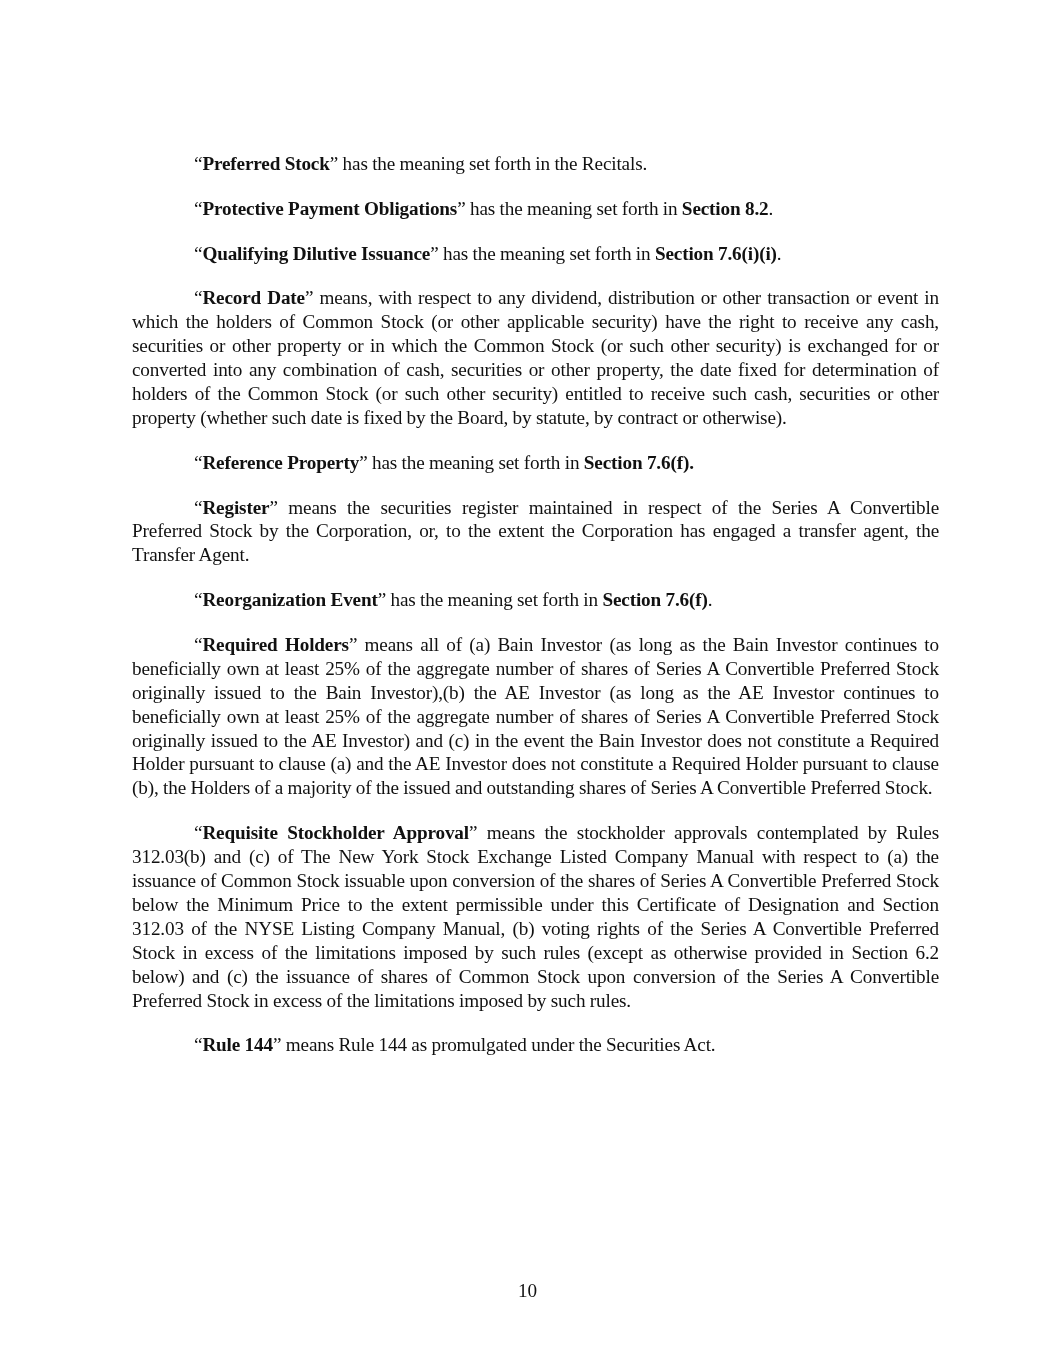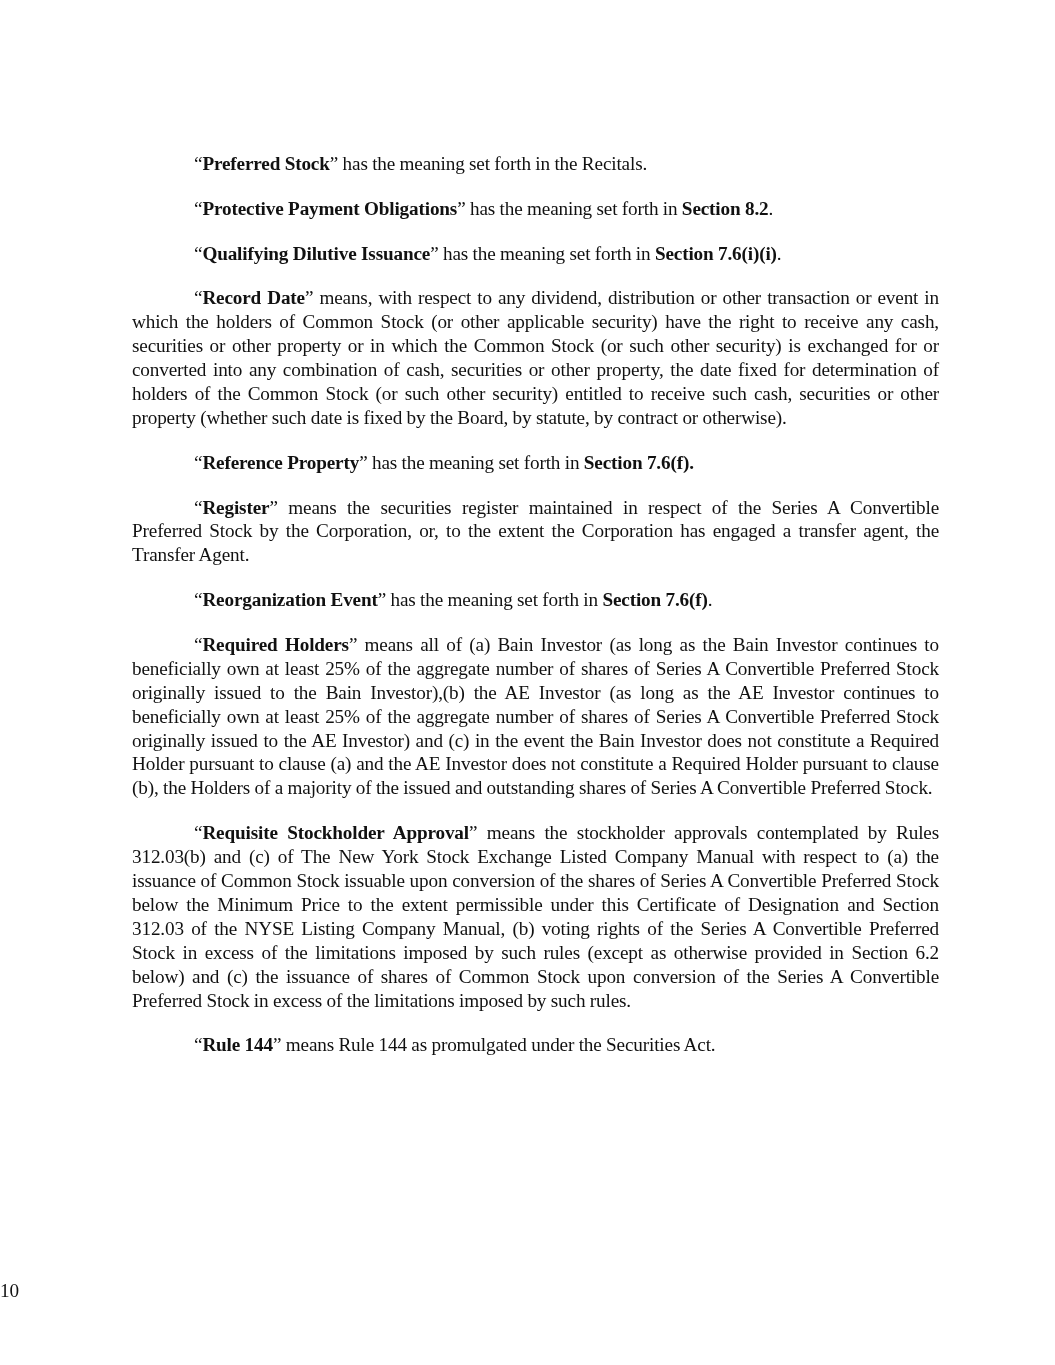--- a/index.html
+++ b/index.html
@@ -35,20 +35,21 @@
       text-align: left;
     }
     .def b {
       font-weight: bold;
     }
     .page-number {
       position: absolute;
       left: 0;
       width: 1055px;
       top: 1279px;
+      text-align: center;
       font-size: 19.2px;
       line-height: 24px;
     }
   </style>
 </head>
 <body>
 
 <div class="page">
 
   <p class="def short"><span>“</span><b>Preferred Stock</b><span>”</span><span> has the meaning set forth in the Recitals.</span></p>

